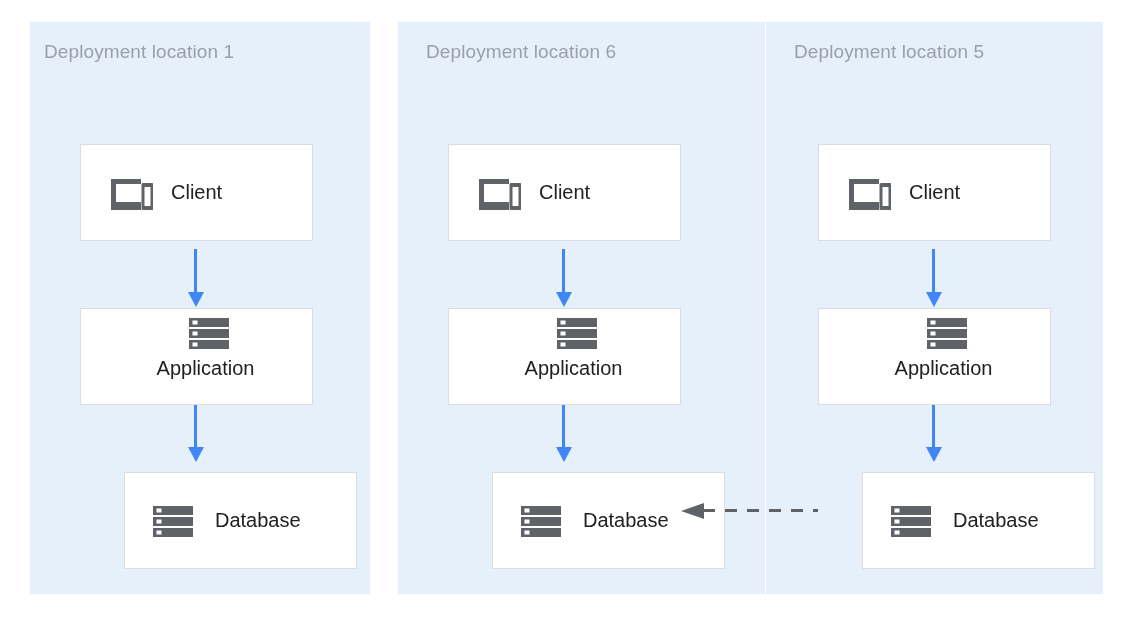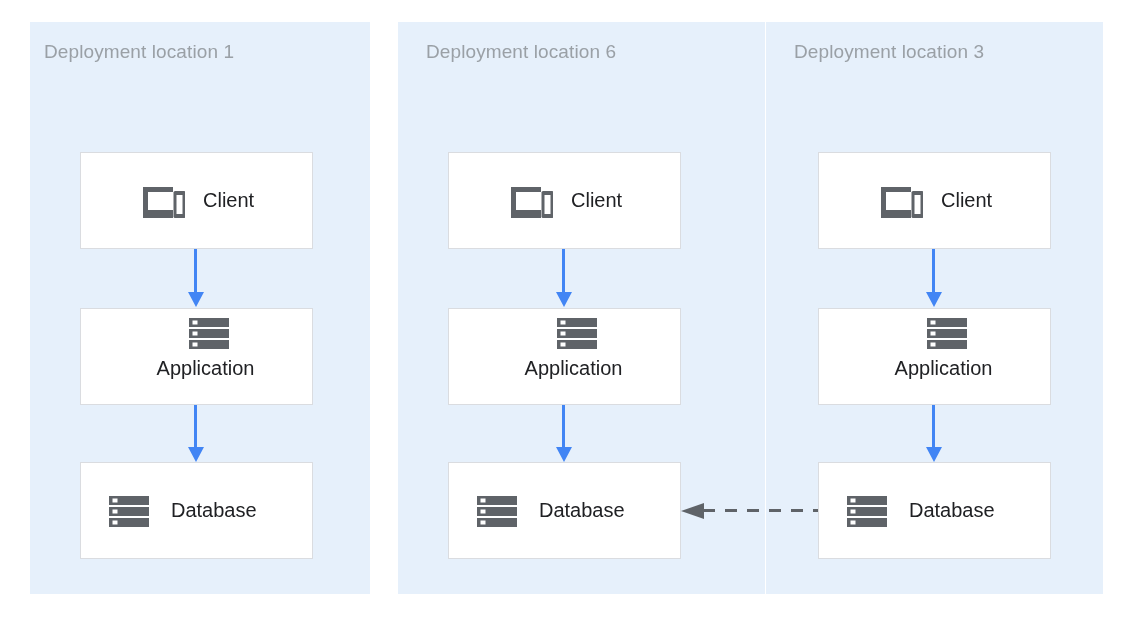--- a/index.html
+++ b/index.html
@@ -56,23 +56,23 @@
     white-space:nowrap;
   }
 
   
   .c0{left:80px;width:233px;}
   .c1{left:448px;width:233px;}
   .c2{left:818px;width:233px;}
   
   .c1.db{left:448px;width:233px;}
 
-  .r0{top:152px;padding-left:32px;}
+  .r0{top:144px;}
   .r1{top:308px;flex-direction:column;}
-  .r2{top:462px;}
+  .r2{top:472px;margin-left:44px;}
 
   
   .arrow{
     position:absolute;
     width:16px;
     pointer-events:none;
   }
   .arrow .stem{
     position:absolute;
     left:6px;top:0;
@@ -214,21 +214,21 @@
   <div class="arrow a-ca ax1">
     <div class="stem"></div>
     <div class="head"></div>
   </div>
   <div class="arrow a-ad ax1">
     <div class="stem"></div>
     <div class="head"></div>
   </div>
 
   <div class="panel" id="panel-2"></div>
-  <div class="panel-title" id="title-2">Deployment location 3</div>
+  <div class="panel-title" id="title-2">Deployment location 5</div>
 
   <div class="node c2 r0">
     <svg class="ico" viewBox="0 0 48 48" aria-hidden="true">
       <path fill="#5f6368" d="M6 10h30v5H11v18h25v5H6z"></path>
       <rect x="6" y="36" width="30" height="5" fill="#5f6368"></rect>
       <rect x="36.5" y="14" width="12" height="27" rx="1.6" fill="#5f6368"></rect>
       <rect x="39.5" y="18" width="6" height="19" fill="#ffffff"></rect>
     </svg>
     <span class="lbl">Client</span>
   </div>

